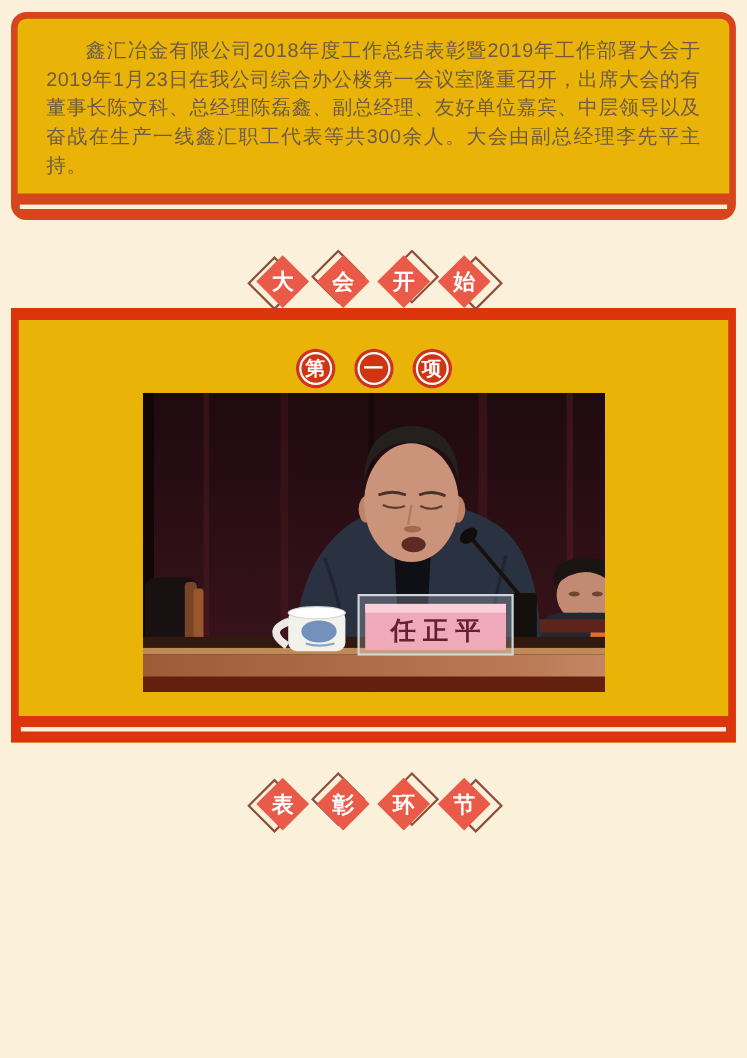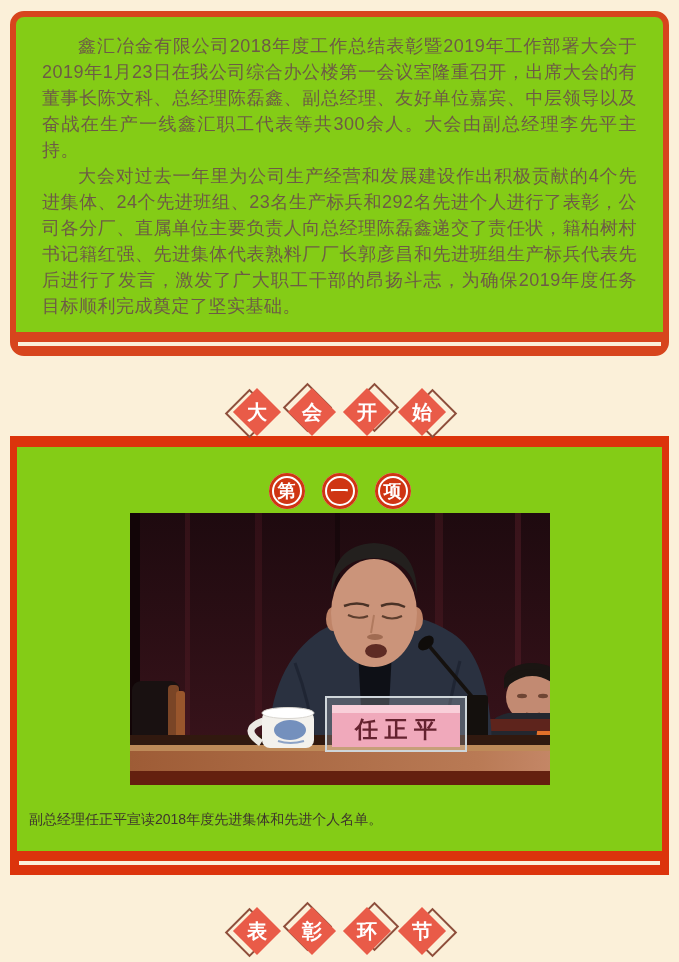--- a/index.html
+++ b/index.html
@@ -9,21 +9,21 @@
     overflow: hidden;
     background: #fbf0d9;
     font-family: "Liberation Sans", sans-serif;
   }
   .page { width: 679px; height: 962px; position: relative; }
 
   
   .card {
     position: relative;
     margin: 0 10px;
-    background: #84cc16;
+    background: #eab308;
   }
   .card::after {            
     content: "";
     position: absolute;
     left: 2px; right: 2px;
     bottom: -14px;
     height: 4px;
     background: #fbf0d9;
   }
   .intro-card {
@@ -120,21 +120,20 @@
     color: #3e362c;
   }
 </style>
 </head>
 <body>
 
 <div class="page">
 
   <div class="card intro-card">
     <p class="para">鑫汇冶金有限公司2018年度工作总结表彰暨2019年工作部署大会于2019年1月23日在我公司综合办公楼第一会议室隆重召开，出席大会的有董事长陈文科、总经理陈磊鑫、副总经理、友好单位嘉宾、中层领导以及奋战在生产一线鑫汇职工代表等共300余人。大会由副总经理李先平主持。</p>
-    <p class="para">大会对过去一年里为公司生产经营和发展建设作出积极贡献的4个先进集体、24个先进班组、23名生产标兵和292名先进个人进行了表彰，公司各分厂、直属单位主要负责人向总经理陈磊鑫递交了责任状，籍柏树村书记籍红强、先进集体代表熟料厂厂长郭彦昌和先进班组生产标兵代表先后进行了发言，激发了广大职工干部的昂扬斗志，为确保2019年度任务目标顺利完成奠定了坚实基础。</p>
   </div>
 
   <div class="banner banner-1">
     <div class="dia">
       <span class="fill"></span>
       <span class="ch">大</span>
     </div>
     <div class="dia">
       <span class="fill"></span>
       <span class="ch">会</span>
@@ -246,21 +245,20 @@
         </g>
 
         <g>
           <rect x="448" y="244" width="34" height="13" rx="3" fill="#fdeee8" opacity="0.92"></rect>
           <rect x="452" y="249" width="12" height="3" fill="#d96a4a"></rect>
           <rect x="466" y="249" width="12" height="3" fill="#d96a4a"></rect>
         </g>
       </svg>
     </div>
 
-    <p class="caption">副总经理任正平宣读2018年度先进集体和先进个人名单。</p>
   </div>
 
   <div class="banner banner-2">
     <div class="dia">
       <span class="fill"></span>
       <span class="ch">表</span>
     </div>
     <div class="dia">
       <span class="fill"></span>
       <span class="ch">彰</span>

